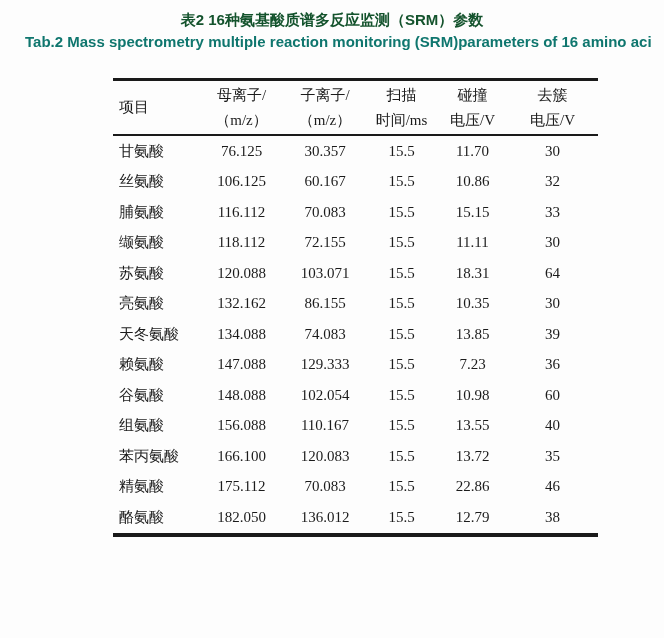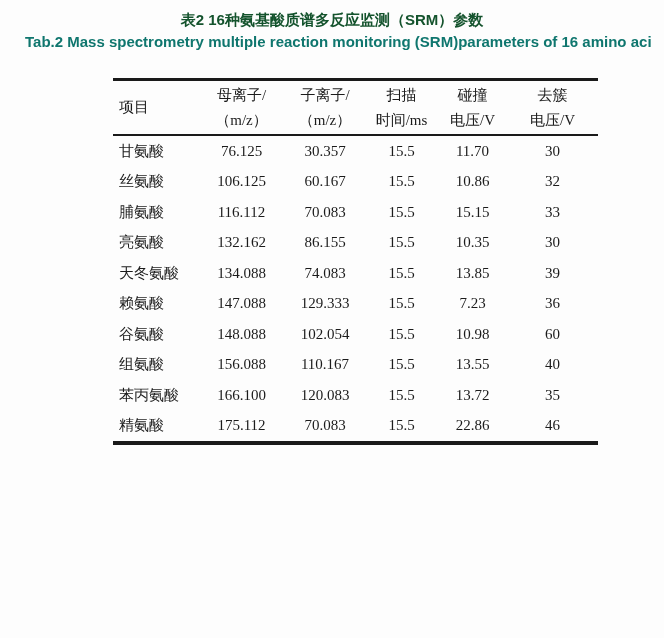--- a/index.html
+++ b/index.html
@@ -146,20 +146,36 @@
         </tr>
         <tr>
           <td class="c0">脯氨酸</td>
           <td class="c1">116.112</td>
           <td class="c2">70.083</td>
           <td class="c3">15.5</td>
           <td class="c4">15.15</td>
           <td class="c5">33</td>
         </tr>
         <tr>
+          <td class="c0">缬氨酸</td>
+          <td class="c1">118.112</td>
+          <td class="c2">72.155</td>
+          <td class="c3">15.5</td>
+          <td class="c4">11.11</td>
+          <td class="c5">30</td>
+        </tr>
+        <tr>
+          <td class="c0">苏氨酸</td>
+          <td class="c1">120.088</td>
+          <td class="c2">103.071</td>
+          <td class="c3">15.5</td>
+          <td class="c4">18.31</td>
+          <td class="c5">64</td>
+        </tr>
+        <tr>
           <td class="c0">亮氨酸</td>
           <td class="c1">132.162</td>
           <td class="c2">86.155</td>
           <td class="c3">15.5</td>
           <td class="c4">10.35</td>
           <td class="c5">30</td>
         </tr>
         <tr>
           <td class="c0">天冬氨酸</td>
           <td class="c1">134.088</td>
@@ -200,16 +216,24 @@
           <td class="c4">13.72</td>
           <td class="c5">35</td>
         </tr>
         <tr>
           <td class="c0">精氨酸</td>
           <td class="c1">175.112</td>
           <td class="c2">70.083</td>
           <td class="c3">15.5</td>
           <td class="c4">22.86</td>
           <td class="c5">46</td>
+        </tr>
+        <tr>
+          <td class="c0">酪氨酸</td>
+          <td class="c1">182.050</td>
+          <td class="c2">136.012</td>
+          <td class="c3">15.5</td>
+          <td class="c4">12.79</td>
+          <td class="c5">38</td>
         </tr>
       </tbody>
   </table>
 </div>
 
 </body></html>

